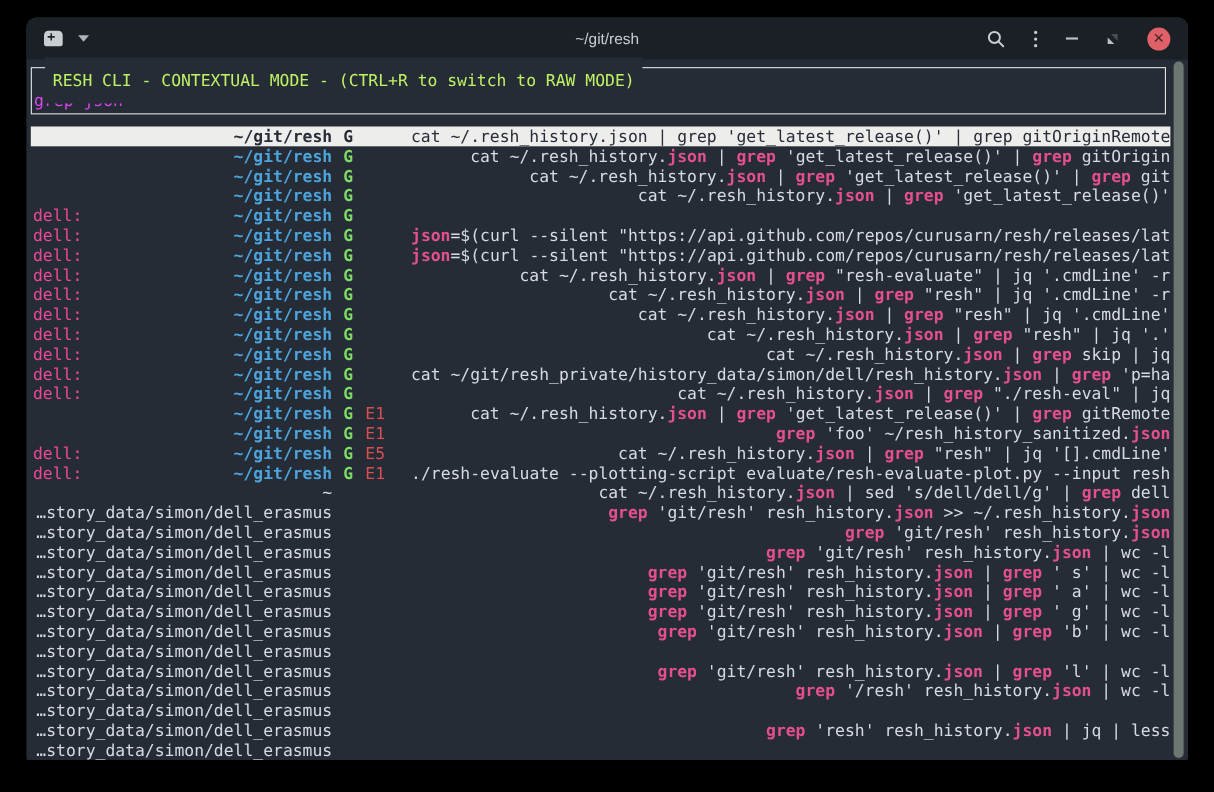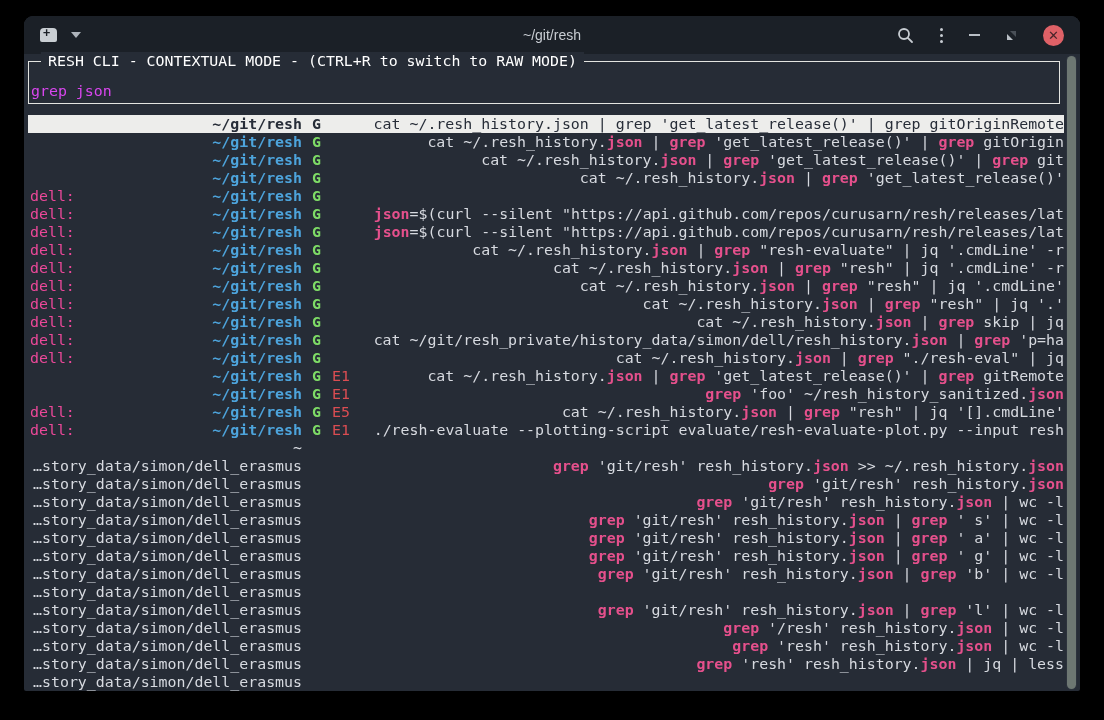--- a/index.html
+++ b/index.html
@@ -13,21 +13,21 @@
   .newtab-glyph{position:relative;width:17px;height:14px;background:#c9ced3;border-radius:4px 4px 2px 2px;display:inline-block;}
   .newtab-glyph::after{content:"+";position:absolute;left:3px;top:-2px;color:#1b2027;font:bold 12px "DejaVu Sans Mono",monospace;}
   .caret{width:0;height:0;border-left:5px solid transparent;border-right:5px solid transparent;border-top:6px solid #aeb4bb;display:inline-block;}
   .kebab{display:inline-flex;flex-direction:column;gap:3px;}
   .kebab i{width:3px;height:3px;border-radius:50%;background:#c7ccd2;}
   .min-bar{display:inline-block;width:11px;height:2px;background:#b9bfc6;}
   .close-circle{width:21px;height:21px;border-radius:50%;background:#df6167;color:#47252a;font:bold 13px/21px "DejaVu Sans",sans-serif;text-align:center;display:inline-block;}
   
   .screen{position:absolute;top:38px;left:0;right:0;bottom:0;font-family:"DejaVu Sans Mono",monospace;font-size:14.9px;line-height:18px;color:#d7dae0;}
   .resh-box{margin:7px 20px 0 4px;height:38px;border:1px solid #e3e4e0;position:relative;display:flex;align-items:flex-end;padding:0 0 3px 2px;}
-  .resh-box-label{position:absolute;top:-10px;left:12px;background:#262c36;padding:0 7px;color:#ffffff;white-space:pre;}
+  .resh-box-label{position:absolute;top:-10px;left:12px;background:#262c36;padding:12px 7px;color:#bef264;white-space:pre;}
   .resh-query{color:#d946ef;white-space:pre;text-align:right;}
   .rows{margin:11px 16px 0 4px;}
   .row{display:flex;white-space:pre;height:18px;overflow:hidden;padding-left:2px;}
   .loc{display:flex;width:272px;flex:none;overflow:hidden;}
   .host{color:#ec4899;}
   .dir{margin-left:auto;color:#4da4dc;font-weight:bold;}
   .dir.plain{color:#d7dae0;font-weight:normal;}
   .flag-g{flex:none;width:19px;text-align:right;color:#7edc66;font-weight:bold;}
   .flag-e{flex:none;width:29px;text-align:right;color:#da4d52;font-weight:normal;}
   .cmd{flex:1;padding-left:12px;overflow:hidden;text-align:right;}
@@ -98,32 +98,32 @@
         <div class="row"><span class="loc"><span class="host">dell:</span><span class="dir">~/git/resh</span></span><span class="flag-g">G</span><span class="flag-e"></span><span class="cmd">cat ~/.resh_history.<span class="hl">json</span> | <span class="hl">grep</span> "resh" | jq '.cmdLine' -r</span></div>
         <div class="row"><span class="loc"><span class="host">dell:</span><span class="dir">~/git/resh</span></span><span class="flag-g">G</span><span class="flag-e"></span><span class="cmd">cat ~/.resh_history.<span class="hl">json</span> | <span class="hl">grep</span> "resh" | jq '.cmdLine'</span></div>
         <div class="row"><span class="loc"><span class="host">dell:</span><span class="dir">~/git/resh</span></span><span class="flag-g">G</span><span class="flag-e"></span><span class="cmd">cat ~/.resh_history.<span class="hl">json</span> | <span class="hl">grep</span> "resh" | jq '.'</span></div>
         <div class="row"><span class="loc"><span class="host">dell:</span><span class="dir">~/git/resh</span></span><span class="flag-g">G</span><span class="flag-e"></span><span class="cmd">cat ~/.resh_history.<span class="hl">json</span> | <span class="hl">grep</span> skip | jq</span></div>
         <div class="row"><span class="loc"><span class="host">dell:</span><span class="dir">~/git/resh</span></span><span class="flag-g">G</span><span class="flag-e"></span><span class="cmd">cat ~/git/resh_private/history_data/simon/dell/resh_history.<span class="hl">json</span> | <span class="hl">grep</span> 'p=ha</span></div>
         <div class="row"><span class="loc"><span class="host">dell:</span><span class="dir">~/git/resh</span></span><span class="flag-g">G</span><span class="flag-e"></span><span class="cmd">cat ~/.resh_history.<span class="hl">json</span> | <span class="hl">grep</span> "./resh-eval" | jq</span></div>
         <div class="row"><span class="loc"><span class="host"></span><span class="dir">~/git/resh</span></span><span class="flag-g">G</span><span class="flag-e">E1</span><span class="cmd">cat ~/.resh_history.<span class="hl">json</span> | <span class="hl">grep</span> 'get_latest_release()' | <span class="hl">grep</span> gitRemote</span></div>
         <div class="row"><span class="loc"><span class="host"></span><span class="dir">~/git/resh</span></span><span class="flag-g">G</span><span class="flag-e">E1</span><span class="cmd"><span class="hl">grep</span> 'foo' ~/resh_history_sanitized.<span class="hl">json</span></span></div>
         <div class="row"><span class="loc"><span class="host">dell:</span><span class="dir">~/git/resh</span></span><span class="flag-g">G</span><span class="flag-e">E5</span><span class="cmd">cat ~/.resh_history.<span class="hl">json</span> | <span class="hl">grep</span> "resh" | jq '[].cmdLine'</span></div>
         <div class="row"><span class="loc"><span class="host">dell:</span><span class="dir">~/git/resh</span></span><span class="flag-g">G</span><span class="flag-e">E1</span><span class="cmd">./resh-evaluate --plotting-script evaluate/resh-evaluate-plot.py --input resh</span></div>
-        <div class="row"><span class="loc"><span class="host"></span><span class="dir plain">~</span></span><span class="flag-g"></span><span class="flag-e"></span></div>
+        <div class="row"><span class="loc"><span class="host"></span><span class="dir plain">~</span></span><span class="flag-g"></span><span class="flag-e"></span><span class="cmd">cat ~/.resh_history.<span class="hl">json</span> | sed 's/dell/dell/g' | <span class="hl">grep</span> dell</span></div>
         <div class="row"><span class="loc"><span class="host"></span><span class="dir plain">…story_data/simon/dell_erasmus</span></span><span class="flag-g"></span><span class="flag-e"></span><span class="cmd"><span class="hl">grep</span> 'git/resh' resh_history.<span class="hl">json</span> &gt;&gt; ~/.resh_history.<span class="hl">json</span></span></div>
         <div class="row"><span class="loc"><span class="host"></span><span class="dir plain">…story_data/simon/dell_erasmus</span></span><span class="flag-g"></span><span class="flag-e"></span><span class="cmd"><span class="hl">grep</span> 'git/resh' resh_history.<span class="hl">json</span></span></div>
         <div class="row"><span class="loc"><span class="host"></span><span class="dir plain">…story_data/simon/dell_erasmus</span></span><span class="flag-g"></span><span class="flag-e"></span><span class="cmd"><span class="hl">grep</span> 'git/resh' resh_history.<span class="hl">json</span> | wc -l</span></div>
         <div class="row"><span class="loc"><span class="host"></span><span class="dir plain">…story_data/simon/dell_erasmus</span></span><span class="flag-g"></span><span class="flag-e"></span><span class="cmd"><span class="hl">grep</span> 'git/resh' resh_history.<span class="hl">json</span> | <span class="hl">grep</span> ' s' | wc -l</span></div>
         <div class="row"><span class="loc"><span class="host"></span><span class="dir plain">…story_data/simon/dell_erasmus</span></span><span class="flag-g"></span><span class="flag-e"></span><span class="cmd"><span class="hl">grep</span> 'git/resh' resh_history.<span class="hl">json</span> | <span class="hl">grep</span> ' a' | wc -l</span></div>
         <div class="row"><span class="loc"><span class="host"></span><span class="dir plain">…story_data/simon/dell_erasmus</span></span><span class="flag-g"></span><span class="flag-e"></span><span class="cmd"><span class="hl">grep</span> 'git/resh' resh_history.<span class="hl">json</span> | <span class="hl">grep</span> ' g' | wc -l</span></div>
         <div class="row"><span class="loc"><span class="host"></span><span class="dir plain">…story_data/simon/dell_erasmus</span></span><span class="flag-g"></span><span class="flag-e"></span><span class="cmd"><span class="hl">grep</span> 'git/resh' resh_history.<span class="hl">json</span> | <span class="hl">grep</span> 'b' | wc -l</span></div>
         <div class="row"><span class="loc"><span class="host"></span><span class="dir plain">…story_data/simon/dell_erasmus</span></span><span class="flag-g"></span><span class="flag-e"></span></div>
         <div class="row"><span class="loc"><span class="host"></span><span class="dir plain">…story_data/simon/dell_erasmus</span></span><span class="flag-g"></span><span class="flag-e"></span><span class="cmd"><span class="hl">grep</span> 'git/resh' resh_history.<span class="hl">json</span> | <span class="hl">grep</span> 'l' | wc -l</span></div>
         <div class="row"><span class="loc"><span class="host"></span><span class="dir plain">…story_data/simon/dell_erasmus</span></span><span class="flag-g"></span><span class="flag-e"></span><span class="cmd"><span class="hl">grep</span> '/resh' resh_history.<span class="hl">json</span> | wc -l</span></div>
-        <div class="row"><span class="loc"><span class="host"></span><span class="dir plain">…story_data/simon/dell_erasmus</span></span><span class="flag-g"></span><span class="flag-e"></span><span class="cmd"><span class="hl">grep</span> 'resh' resh_history.<span class="hl">json</span> | wc -l</span></div>
+        <div class="row"><span class="loc"><span class="host"></span><span class="dir plain">…story_data/simon/dell_erasmus</span></span><span class="flag-g"></span><span class="flag-e"></span></div>
         <div class="row"><span class="loc"><span class="host"></span><span class="dir plain">…story_data/simon/dell_erasmus</span></span><span class="flag-g"></span><span class="flag-e"></span><span class="cmd"><span class="hl">grep</span> 'resh' resh_history.<span class="hl">json</span> | jq | less</span></div>
         <div class="row"><span class="loc"><span class="host"></span><span class="dir plain">…story_data/simon/dell_erasmus</span></span><span class="flag-g"></span><span class="flag-e"></span></div>
       </div>
     <div class="scrollbar">
       <div class="thumb"></div>
     </div>
   </div>
 </div>
 
 </body></html>

